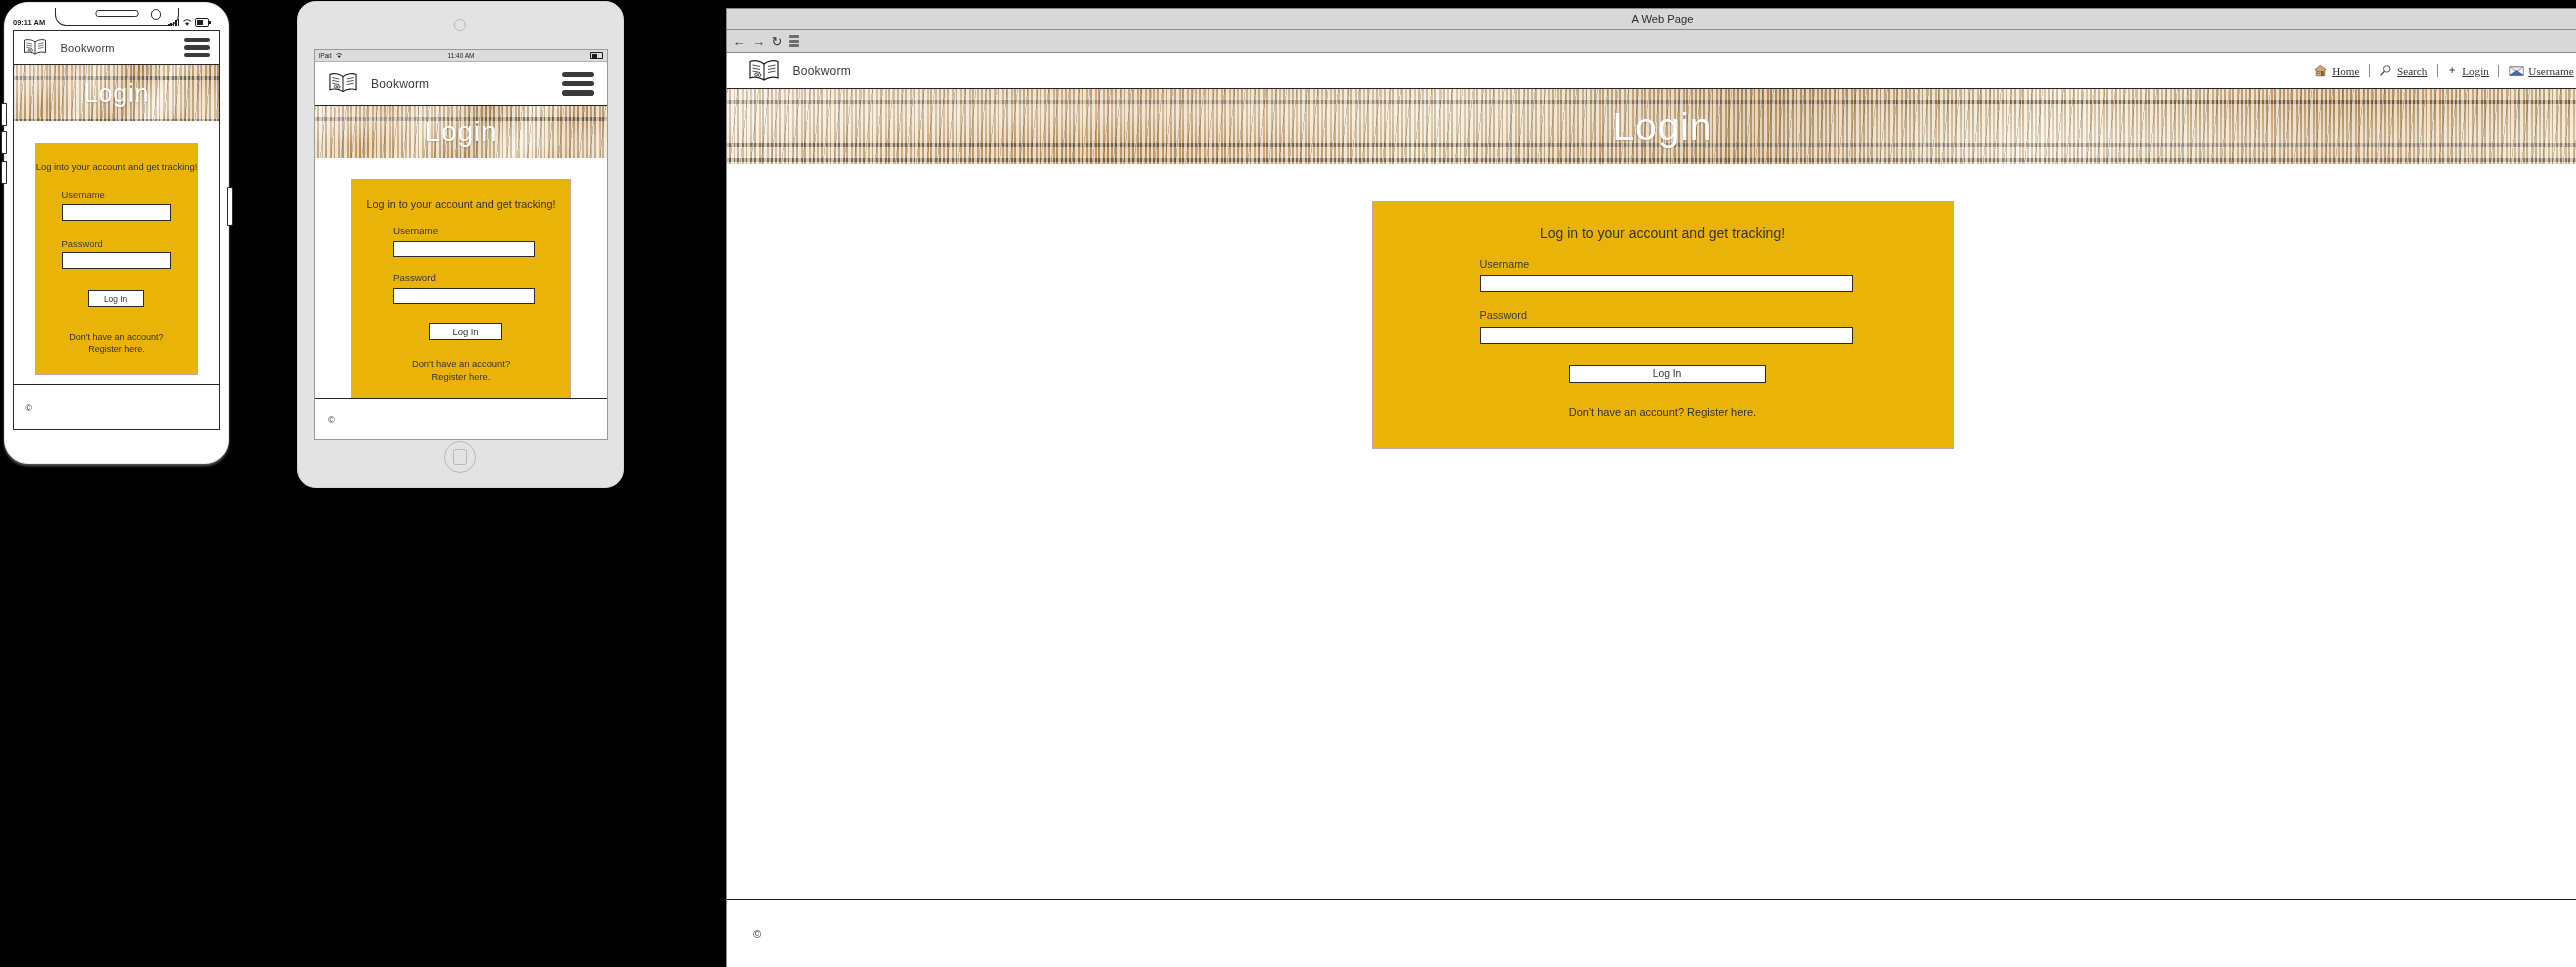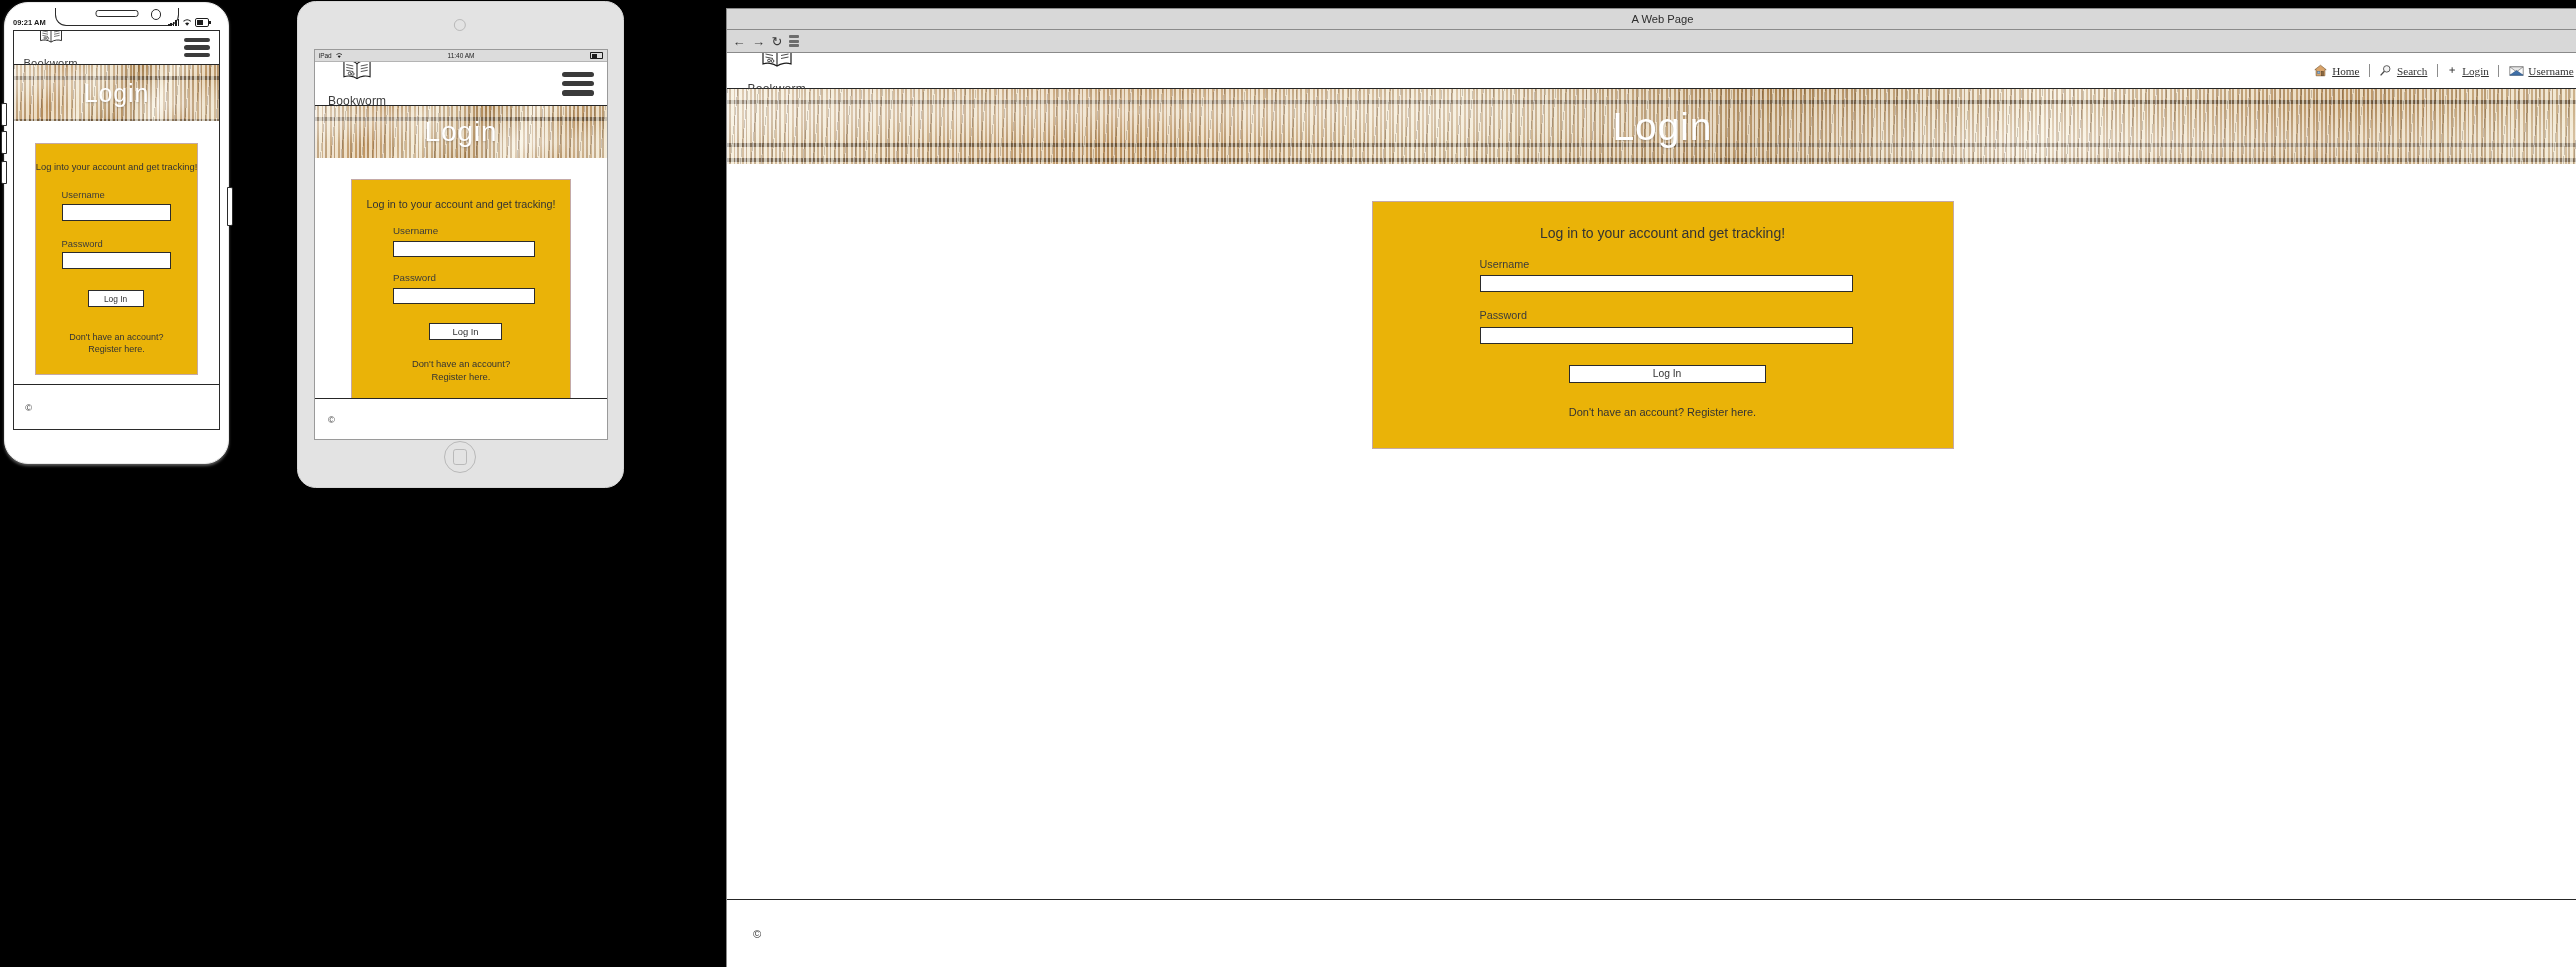--- a/index.html
+++ b/index.html
@@ -7,21 +7,21 @@
     width:2576px;height:967px;position:relative;overflow:hidden;
     font-family:"Liberation Sans", sans-serif;
   }
 
   
   .screen{background:#fff;position:relative;overflow:hidden;}
   .site-header{
     background:#fff;display:flex;align-items:center;justify-content:space-between;
     box-sizing:border-box;border-bottom:0.9px solid #262626;
   }
-  .brand{display:flex;align-items:center;gap:13px;flex-direction:column;}
+  .brand{display:flex;align-items:center;gap:13px;}
   .brand-name{color:#3b3b3b;letter-spacing:0.2px;}
   .book-icon{display:block;}
   .hamburger{display:flex;flex-direction:column;justify-content:space-between;}
   .hamburger span{display:block;background:#3b3b3b;border-radius:2.8px;}
 
   
   .hero{position:relative;overflow:hidden;display:flex;align-items:center;justify-content:center;}
   .hero-bg{position:absolute;inset:0;
     background-color:#c8a878;
     background-image:
@@ -176,21 +176,21 @@
   <div class="phone-body"></div>
   <div class="phone-notch"></div>
   <div class="phone-speaker"></div>
   <div class="phone-cam"></div>
   <div class="phone-sidebtn" style="left:0.9px;top:103px;width:3.7px;height:20.6px;border-radius:1.9px 0 0 1.9px;"></div>
   <div class="phone-sidebtn" style="left:0.9px;top:131px;width:3.7px;height:20.6px;border-radius:1.9px 0 0 1.9px;"></div>
   <div class="phone-sidebtn" style="left:0.9px;top:161px;width:3.7px;height:20.6px;border-radius:1.9px 0 0 1.9px;"></div>
   <div class="phone-sidebtn" style="right:0.9px;top:187px;width:3.7px;height:37px;border-radius:0 1.9px 1.9px 0;"></div>
 
   <div class="phone-statusbar">
-    <span class="phone-time">09:21 AM</span>
+    <span class="phone-time">09:11 AM</span>
     <span class="status-right">
       <span class="sig">
         <i style="height:1.9px"></i>
           <i style="height:3.7px"></i>
           <i style="height:4.7px"></i>
           <i style="height:6.5px"></i>
           <i style="height:7.5px"></i>
       </span>
       <svg width="10.3" height="8.4" viewBox="0 0 11 9">
         <path d="M5.5 8.2 L3.3 5.6 A3.5 3.5 0 0 1 7.7 5.6 Z" fill="#1c1c1c"></path>

